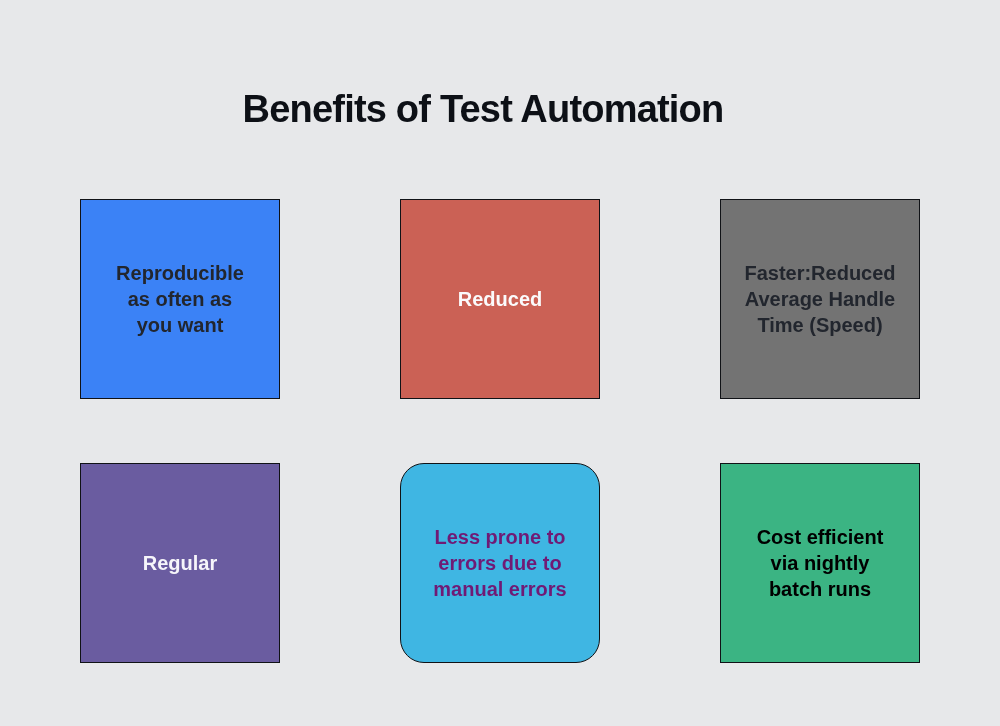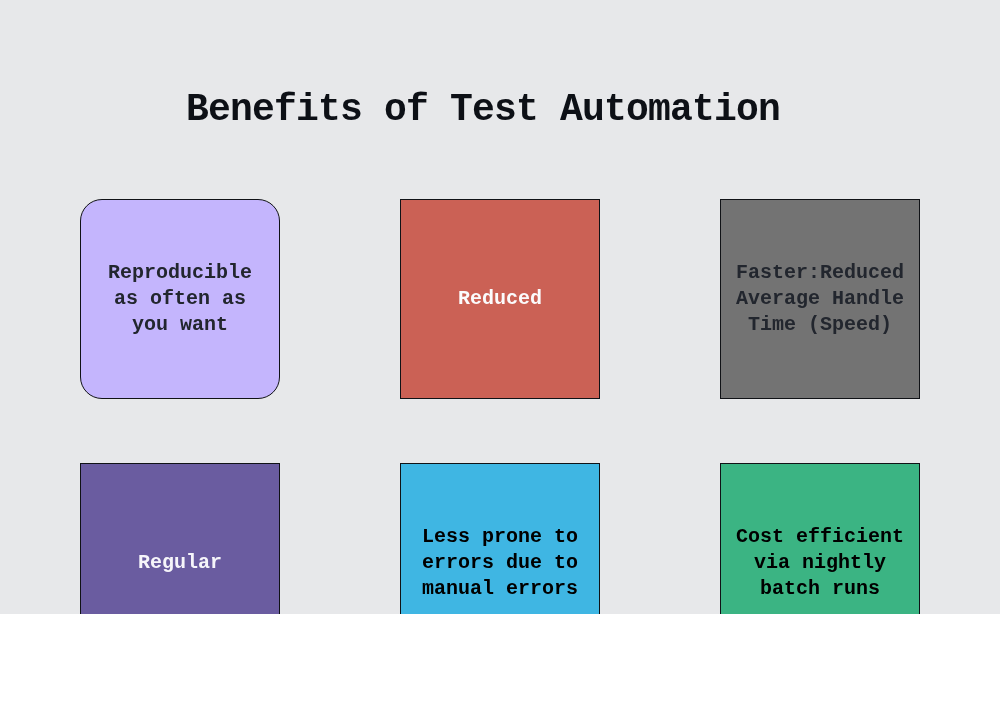--- a/index.html
+++ b/index.html
@@ -2,23 +2,23 @@
 <html><head>
 <meta charset="utf-8">
 <style>
   html, body {
     margin: 0;
     padding: 0;
   }
   .canvas {
     position: relative;
     width: 1000px;
-    height: 614px;
+    height: 726px;
     overflow: hidden;
-    font-family: Liberation Mono, monospace;
+    font-family: Liberation Sans, sans-serif;
   }
   .title {
     position: absolute;
     top: 63px;
     left: 133px;
     width: 700px;
     text-align: center;
     font-size: 38px;
     font-weight: 700;
     letter-spacing: -0.8px;
@@ -51,28 +51,28 @@
     padding: 6px;
   }
 </style>
 </head>
 <body>
 
 <div class="canvas" style="background: rgb(231, 232, 234);">
   <h1 class="title">Benefits of Test Automation</h1>
 
   <div class="grid">
-    <div class="card" style="background: #c4b5fd; color: rgb(34, 38, 46); border-color: rgb(16, 18, 22); border-radius: 22px;">Reproducible
+    <div class="card" style="background: #3b82f6; color: rgb(34, 38, 46); border-color: rgb(16, 18, 22);">Reproducible
 as often as
 you want</div>
     <div class="card" style="background: rgb(203, 97, 85); color: rgb(251, 251, 252); border-color: rgb(16, 18, 22);">Reduced</div>
     <div class="card" style="background: #737373; color: rgb(34, 38, 46); border-color: rgb(16, 18, 22);">Faster:Reduced
 Average Handle
 Time (Speed)</div>
     <div class="card" style="background: rgb(106, 92, 160); color: rgb(246, 245, 250); border-color: rgb(16, 18, 22);">Regular</div>
-    <div class="card" style="background: rgb(63, 182, 227); color: #000000; border-color: rgb(16, 18, 22);">Less prone to
+    <div class="card" style="background: rgb(63, 182, 227); color: #701a75; border-color: rgb(16, 18, 22); border-radius: 24px;">Less prone to
 errors due to
 manual errors</div>
     <div class="card" style="background: rgb(59, 180, 131); color: #000000; border-color: rgb(16, 18, 22);">Cost efficient
 via nightly
 batch runs</div>
   </div>
 </div>
 
 </body></html>

